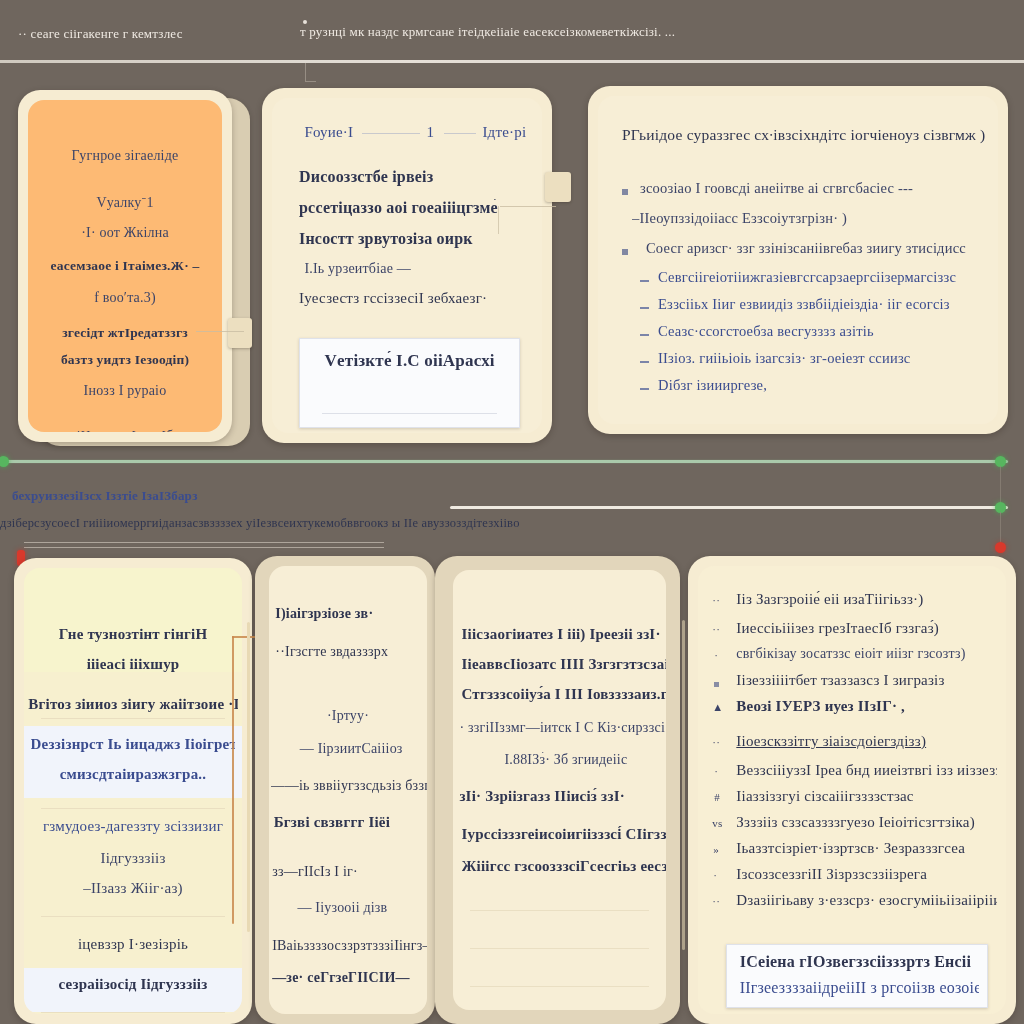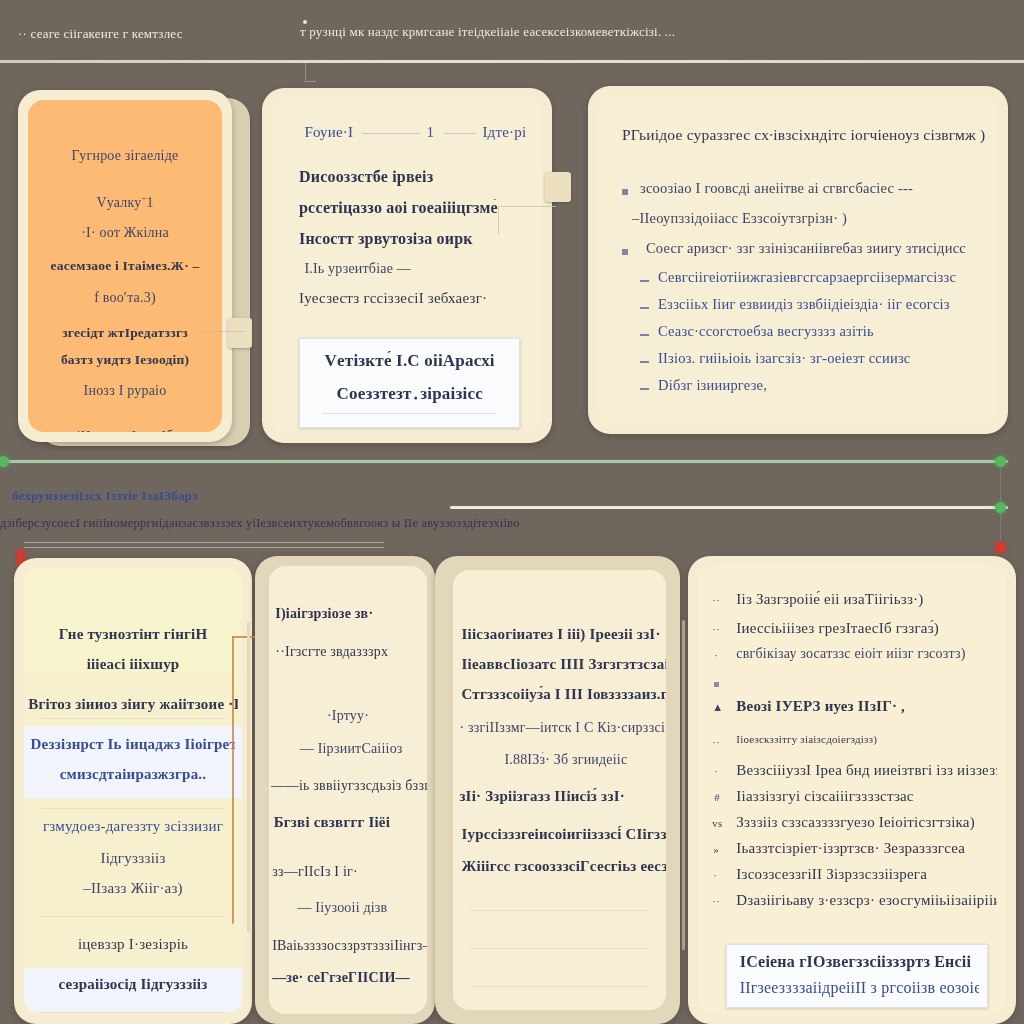--- a/index.html
+++ b/index.html
@@ -129,21 +129,20 @@
     </div>
 
     <div class="tx dk bold" style="position:absolute;left:10%;top:70px;font-size:16px;">Dисооззстбе ірвеіз</div>
     <div class="tx dk bold" style="position:absolute;left:10%;right:2%;top:101px;font-size:16px;">рссетіцаззо аоі гоеаіііцгзме́</div>
     <div class="tx dk bold" style="position:absolute;left:10%;right:2%;top:132px;font-size:16px;">Інсостт зрвутозіза оирк</div>
     <div class="tx" style="position:absolute;left:12%;top:163px;font-size:14px;">І.Іь урзеитбіае —</div>
     <div class="tx dk" style="position:absolute;left:10%;right:2%;top:192px;font-size:15px;">Іуесзестз гссіззесіІ зебхаезг·</div>
 
     <div class="inset" style="left:10%;right:8%;top:240px;height:88px;">
       <div class="tx c dk bold" style="position:absolute;left:4%;right:4%;top:12px;font-size:17px;">Vетізкте́ І.С оііАрасхі</div>
-      <div class="tx c dk bold" style="position:absolute;left:4%;right:4%;top:42px;font-size:17px;">Соеззтезт․зіраізісс</div>
       <div class="rule" style="top:74px;"></div>
     </div>
   </div>
 </div>
 
 <div class="tab" style="left:545px;top:172px;width:26px;height:30px;"></div>
 <div class="tab-line" style="left:500px;top:206px;width:56px;"></div>
 <div style="position:absolute;left:498px;top:206px;width:1px;height:28px;background:#c9bda2;opacity:.7;"></div>
 
 <div class="card" style="left:588px;top:86px;width:420px;height:348px;">
@@ -278,28 +277,29 @@
       <div style="position:relative;height:26px;">
         <span class="tx" style="position:absolute;left:2px;top:3px;font-size:11px;">··</span>
         <span class="tx dk" style="position:absolute;left:26px;right:0;top:0px;font-size:15px;">Іиессіьііізез  грезІтаесІб гззгаз́)</span>
       </div>
       <div style="position:relative;height:26px;">
         <span class="tx" style="position:absolute;left:4px;top:3px;font-size:11px;">·</span>
         <span class="tx" style="position:absolute;left:26px;right:0;top:0px;font-size:14px;">свгбікізау зосатззс еіоіт иіізг гзсозтз)</span>
       </div>
       <div style="position:relative;height:26px;">
         <span style="position:absolute;left:4px;top:10px;width:5px;height:5px;background:#5a6490;opacity:.7;"></span>
+        <span class="tx dk" style="position:absolute;left:26px;right:0;top:0px;font-size:15px;">Іізеззіііітбет  тзаззазсз  І  зигразіз</span>
       </div>
       <div style="position:relative;height:34px;">
         <span class="tx" style="position:absolute;left:2px;top:3px;font-size:11px;">▲</span>
         <span class="tx dk bold" style="position:absolute;left:26px;right:0;top:0px;font-size:15px;">Веозі ІУЕРЗ иуез ІІзІГ· ,</span>
       </div>
       <div style="position:relative;height:30px;">
         <span class="tx" style="position:absolute;left:2px;top:4px;font-size:11px;">··</span>
-        <span class="tx dk" style="position:absolute;left:26px;right:0;top:1px;font-size:11px;">Ііоезскззітгу зіаізсдоіегздізз)</span>
+        <span class="tx dk" style="position:absolute;left:26px;right:0;top:1px;font-size:15px;text-decoration:underline;">Ііоезскззітгу зіаізсдоіегздізз)</span>
       </div>
       <div style="position:relative;height:26px;">
         <span class="tx" style="position:absolute;left:4px;top:3px;font-size:11px;">·</span>
         <span class="tx dk" style="position:absolute;left:26px;right:0;top:0px;font-size:15px;">ВеззсіііуззІ Іреа бнд ииеізтвгі ізз иіззеззс</span>
       </div>
       <div style="position:relative;height:26px;">
         <span class="tx" style="position:absolute;left:4px;top:3px;font-size:11px;">#</span>
         <span class="tx dk" style="position:absolute;left:26px;right:0;top:0px;font-size:15px;">Ііаззіззгуі сізсаііігззззстзас</span>
       </div>
       <div style="position:relative;height:26px;">

